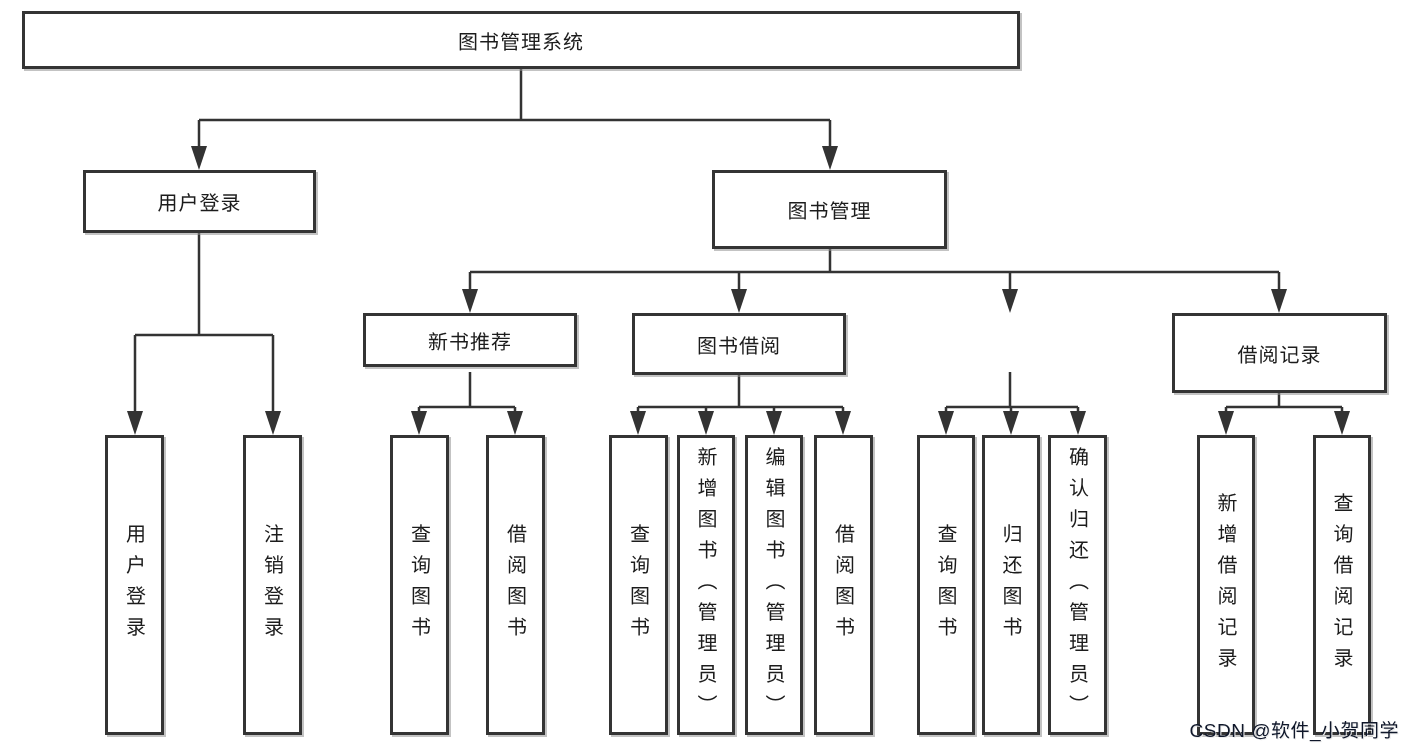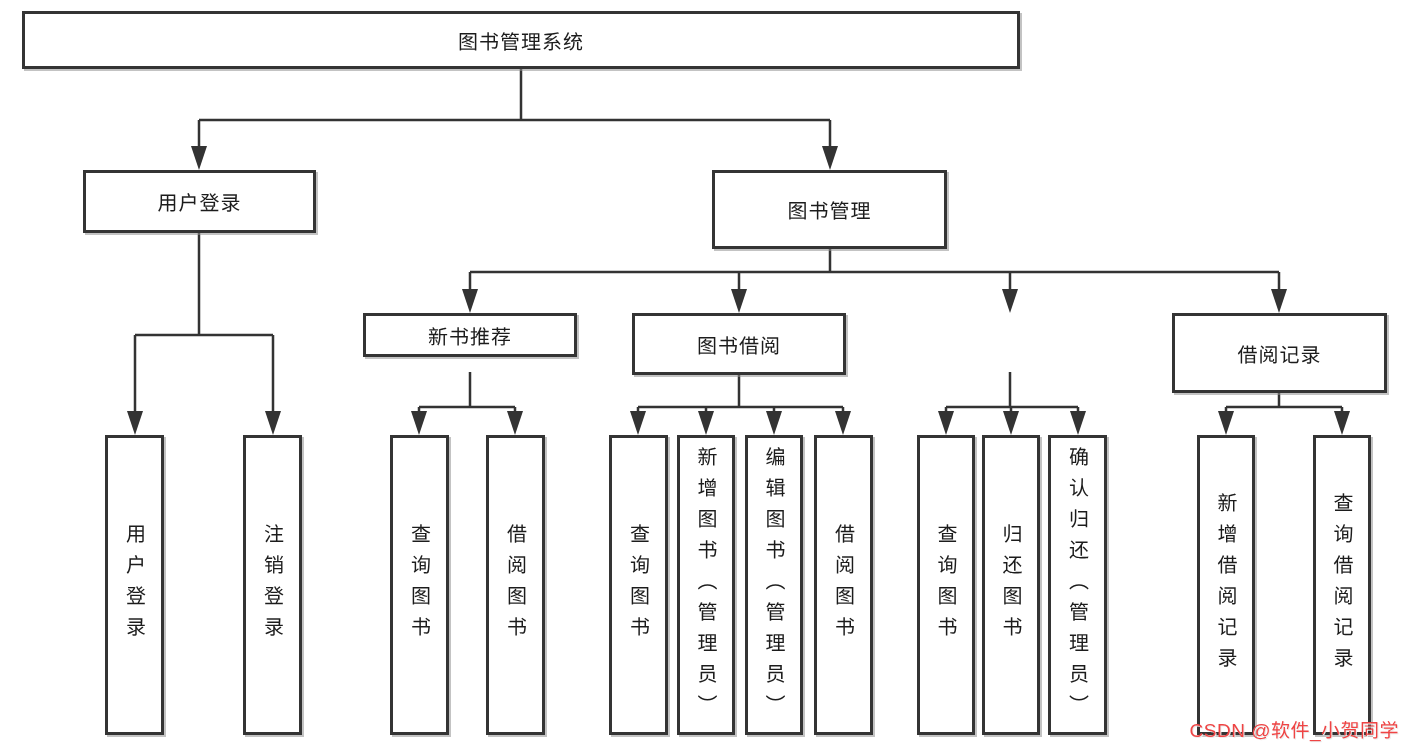--- a/index.html
+++ b/index.html
@@ -45,21 +45,21 @@
     writing-mode: vertical-rl;
     text-orientation: mixed;
     letter-spacing: 11px;
     line-height: 1;
   }
   .watermark {
     position: absolute;
     right: 6px;
     bottom: 5px;
     font-size: 19px;
-    color: #ef4444;
+    color: #0f172a;
     text-shadow: 1px 1px 0 #ececec;
     z-index: 3;
     letter-spacing: 0.5px;
     margin-top: 25px;
   }
 </style>
 </head>
 <body>
 
 <div class="canvas">
@@ -99,21 +99,21 @@
     <span class="hlabel">图书管理系统</span>
   </div>
 
   <div class="node" style="left:83px; top:170px; width:233px; height:63px;">
     <span class="hlabel">用户登录</span>
   </div>
   <div class="node" style="left:712px; top:170px; width:235px; height:79px;">
     <span class="hlabel">图书管理</span>
   </div>
 
-  <div class="node" style="left:363px; top:313px; width:214px; height:44px;">
+  <div class="node" style="left:363px; top:313px; width:214px; height:54px;">
     <span class="hlabel">新书推荐</span>
   </div>
   <div class="node" style="left:632px; top:313px; width:214px; height:62px;">
     <span class="hlabel">图书借阅</span>
   </div>
   <div class="node" style="left:1172px; top:313px; width:215px; height:80px;">
     <span class="hlabel">借阅记录</span>
   </div>
 
   <div class="node leaf" style="left:105px; top:435px; width:59px; height:300px;">

